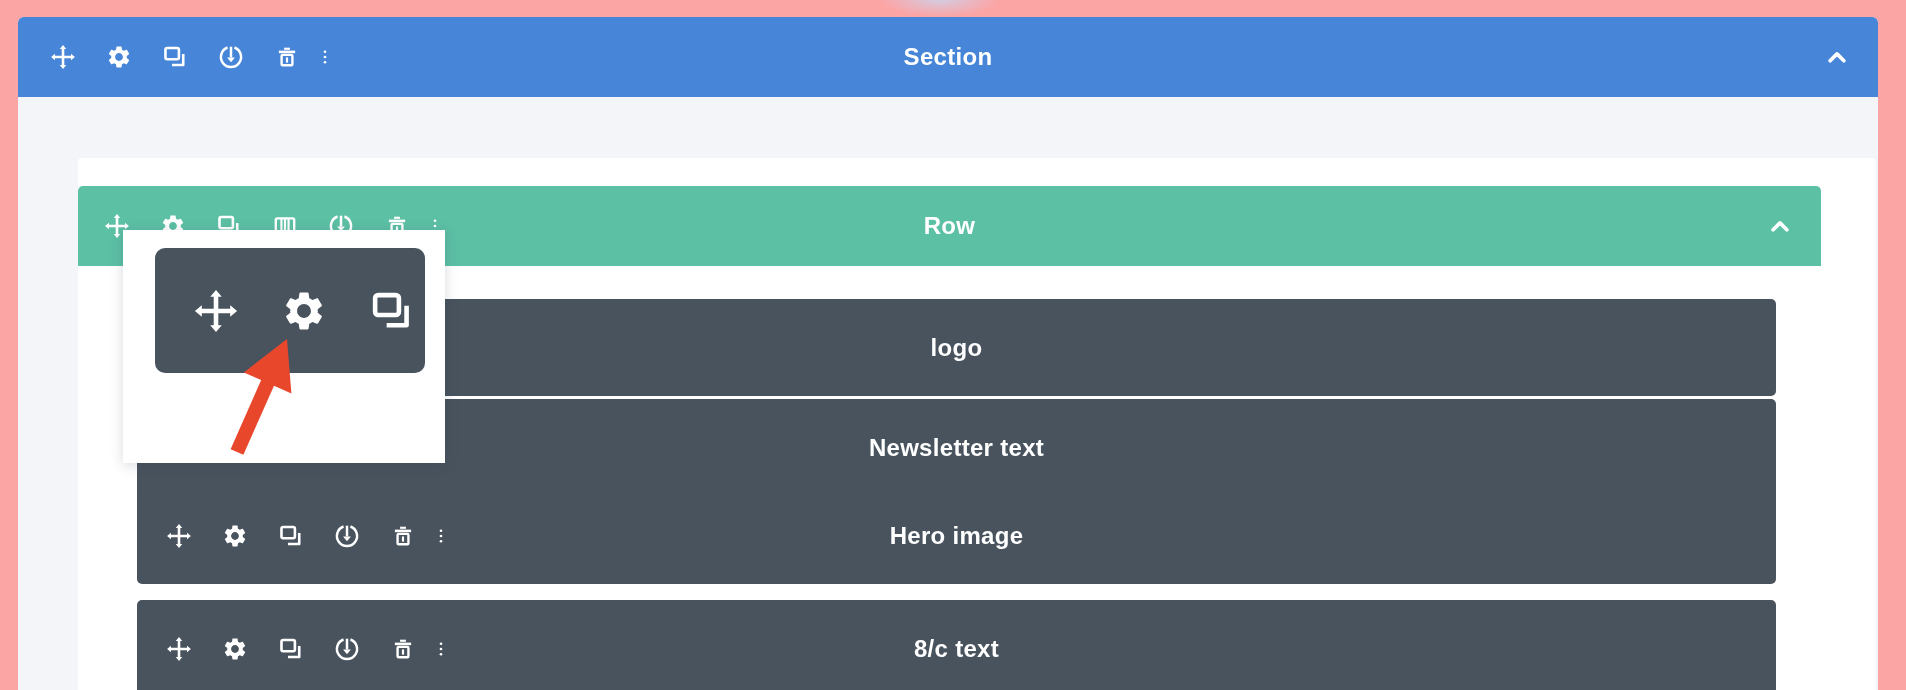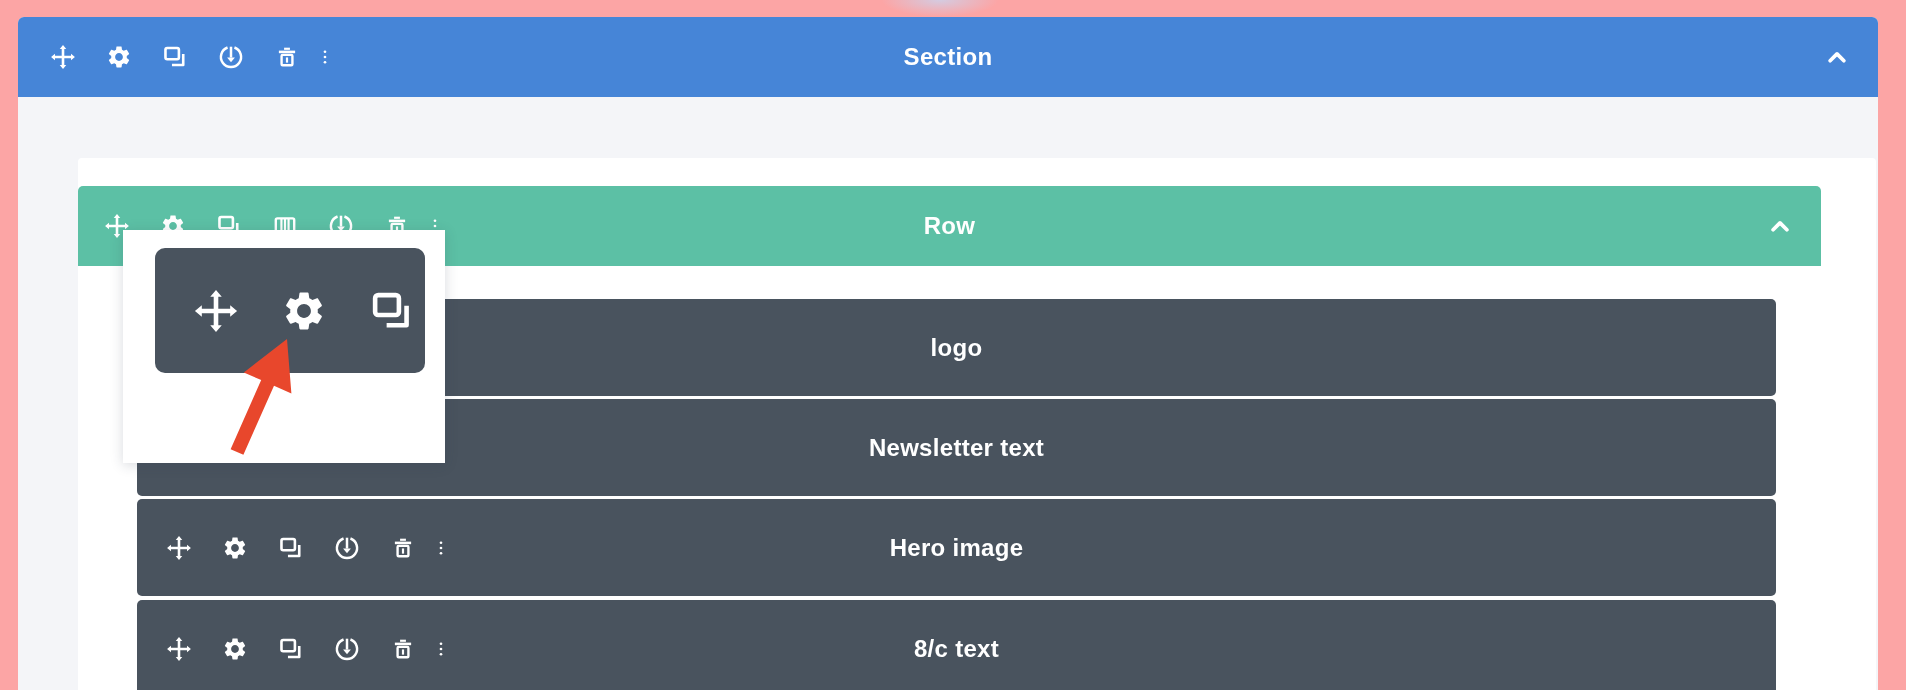--- a/index.html
+++ b/index.html
@@ -232,21 +232,21 @@
               <svg viewBox="0 0 24 24">
                 <circle cx="12" cy="5" r="1.8" fill="#fff"></circle>
                 <circle cx="12" cy="12" r="1.8" fill="#fff"></circle>
                 <circle cx="12" cy="19" r="1.8" fill="#fff"></circle>
               </svg>
             </span>
           </div>
         <div class="bar-label" data-name="module-label">Newsletter text</div>
       </div>
 
-      <div class="module-bar" style="top:341px" data-name="module-bar-hero-image">
+      <div class="module-bar" style="top:329px" data-name="module-bar-hero-image">
         <div class="icon-strip" data-name="module-toolbar">
             <span class="icon-btn" data-name="move-icon">
               <svg viewBox="0 0 24 24">
                 <path stroke="#fff" stroke-width="2.4" fill="none" d="M12 4v16M4 12h16"></path>
                 <path fill="#fff" d="M12 1l3 3.6H9zM12 23l3-3.6H9zM1 12l3.6-3v6zM23 12l-3.6-3v6z"></path>
               </svg>
             </span>
             <span class="icon-btn" data-name="settings-icon">
               <svg viewBox="0 0 24 24">
                 <path fill="#fff" d="M19.14 12.94c.04-.3.06-.61.06-.94 0-.32-.02-.64-.07-.94l2.03-1.58c.18-.14.23-.41.12-.61l-1.92-3.32c-.12-.22-.37-.29-.59-.22l-2.39.96c-.5-.38-1.03-.7-1.62-.94l-.36-2.54c-.04-.24-.24-.41-.48-.41h-3.84c-.24 0-.43.17-.47.41l-.36 2.54c-.59.24-1.13.57-1.62.94l-2.39-.96c-.22-.08-.47 0-.59.22L2.74 8.87c-.12.21-.08.47.12.61l2.03 1.58c-.05.3-.09.63-.09.94s.02.64.07.94l-2.03 1.58c-.18.14-.23.41-.12.61l1.92 3.32c.12.22.37.29.59.22l2.39-.96c.5.38 1.03.7 1.62.94l.36 2.54c.05.24.24.41.48.41h3.84c.24 0 .44-.17.47-.41l.36-2.54c.59-.24 1.13-.56 1.62-.94l2.39.96c.22.08.47 0 .59-.22l1.92-3.32c.12-.22.07-.47-.12-.61l-2.01-1.58zM12 15.6c-1.98 0-3.6-1.62-3.6-3.6s1.62-3.6 3.6-3.6 3.6 1.62 3.6 3.6-1.62 3.6-3.6 3.6z"></path>

